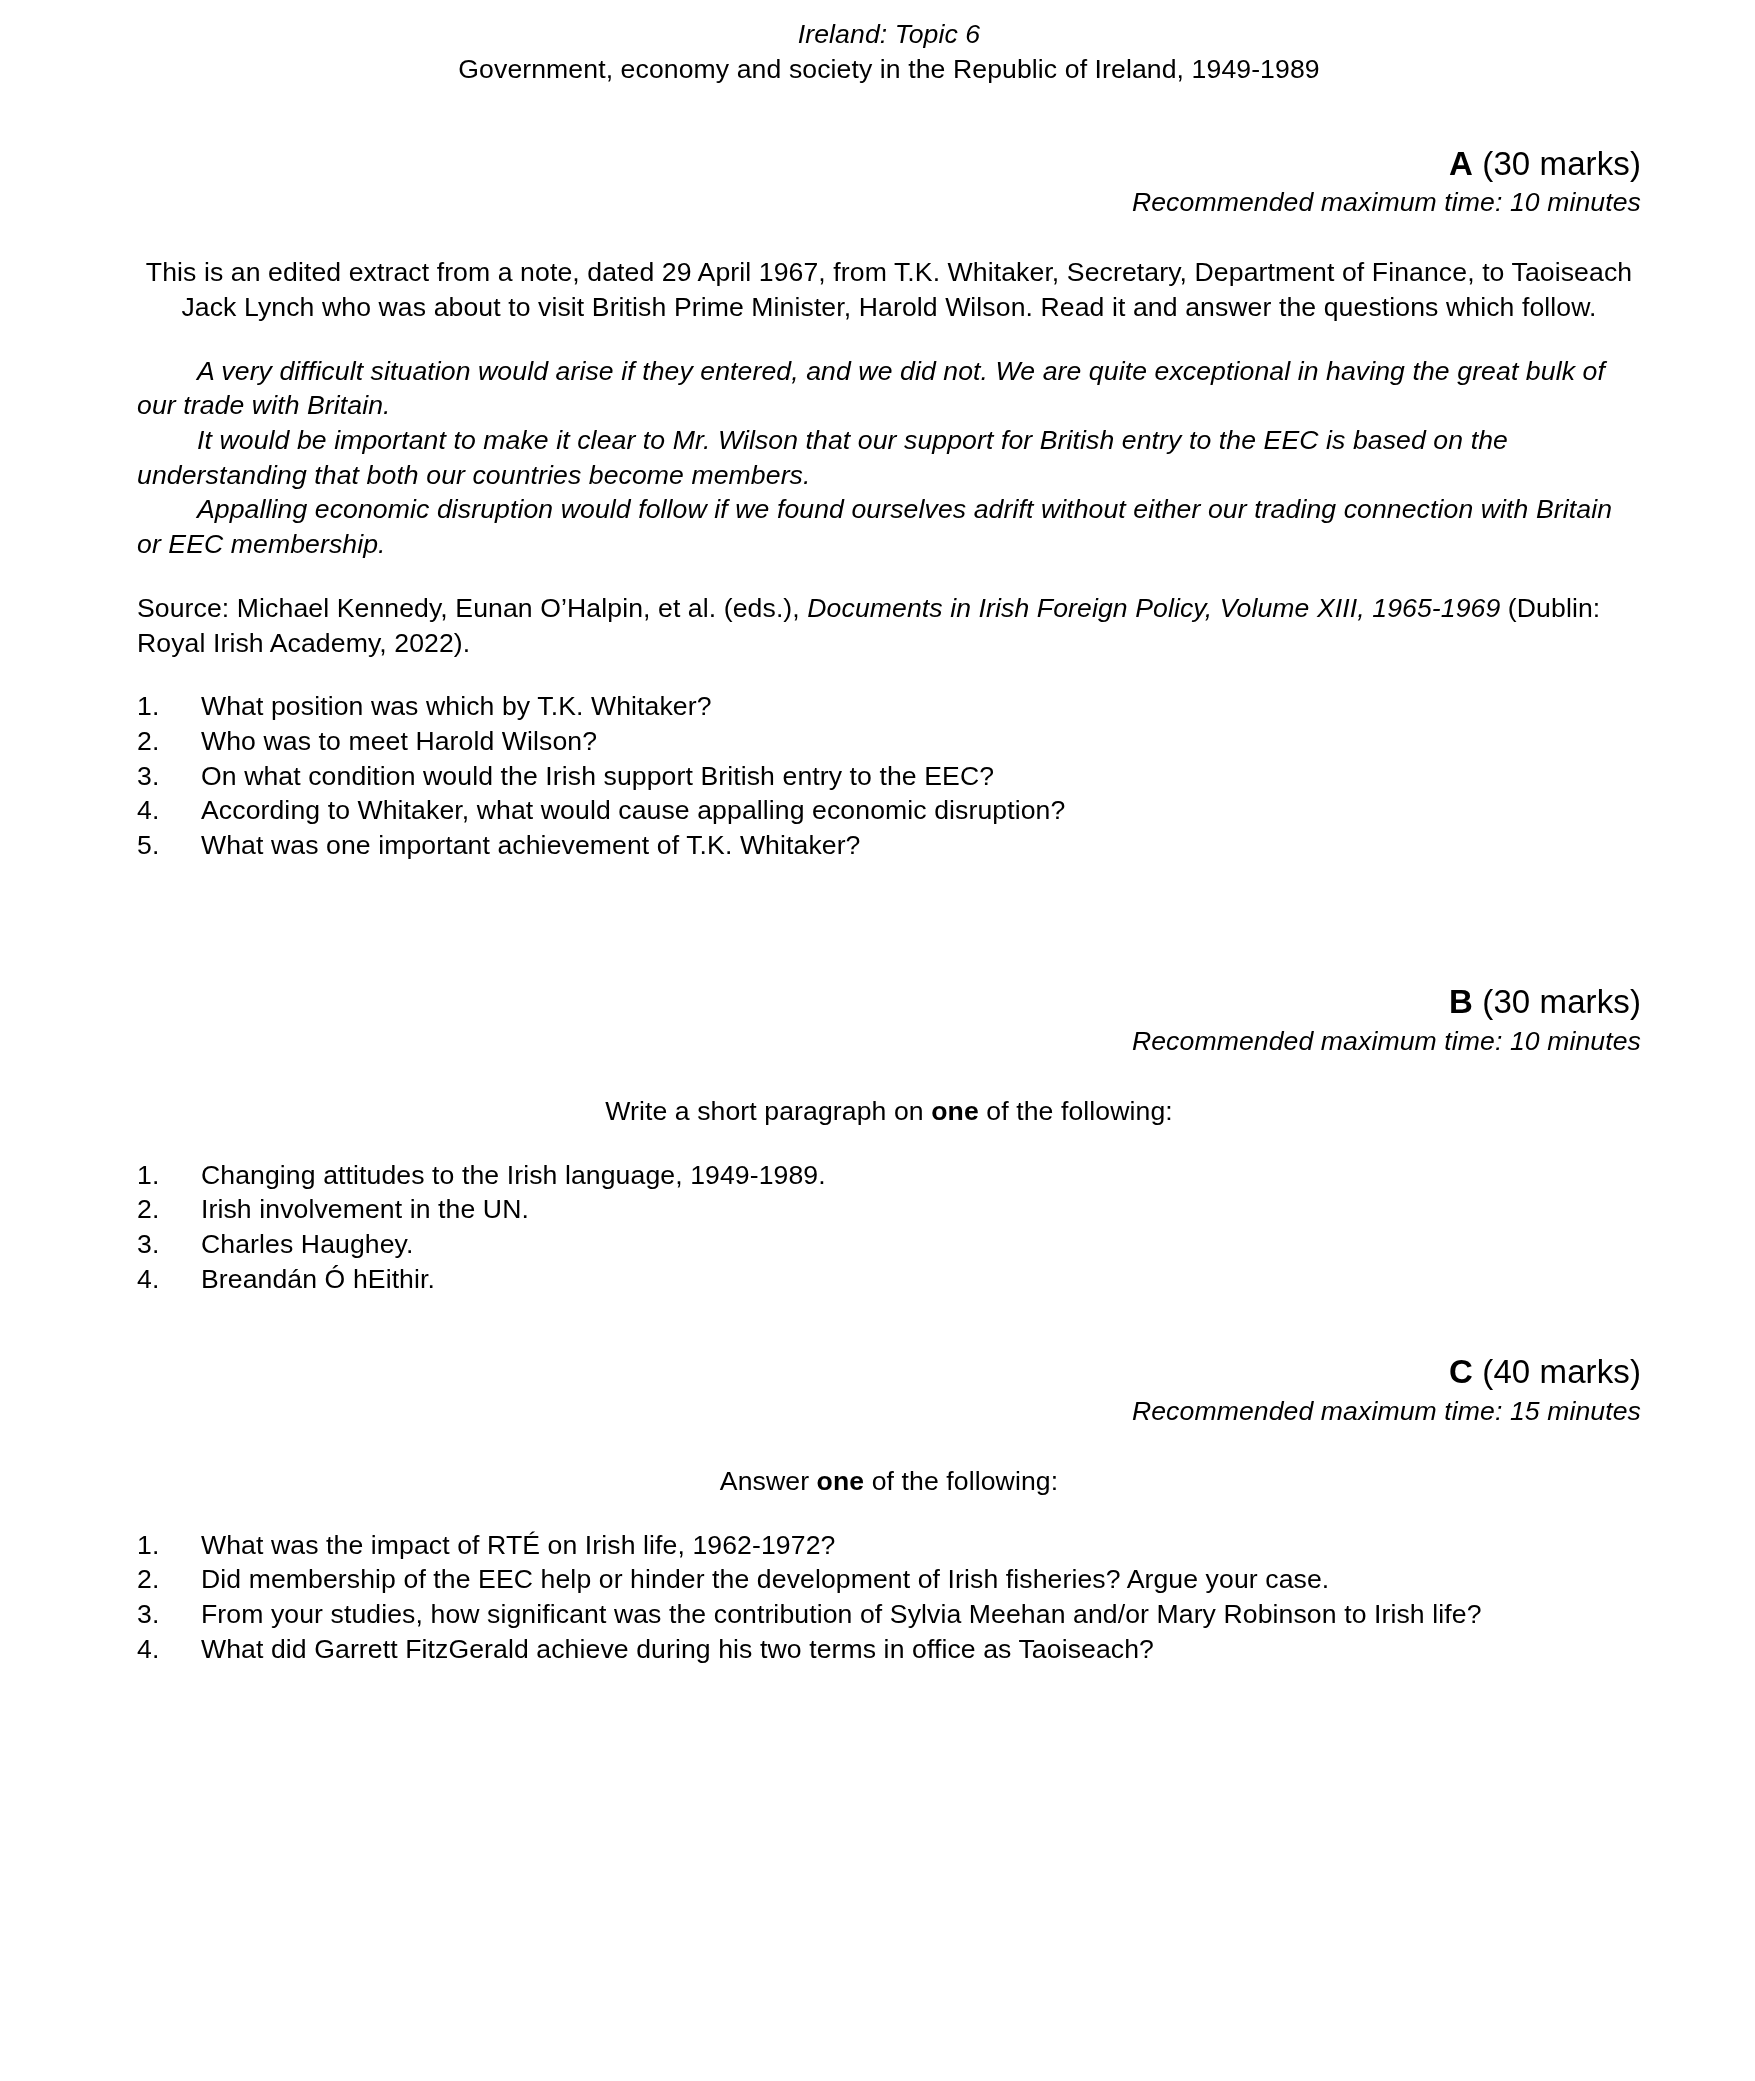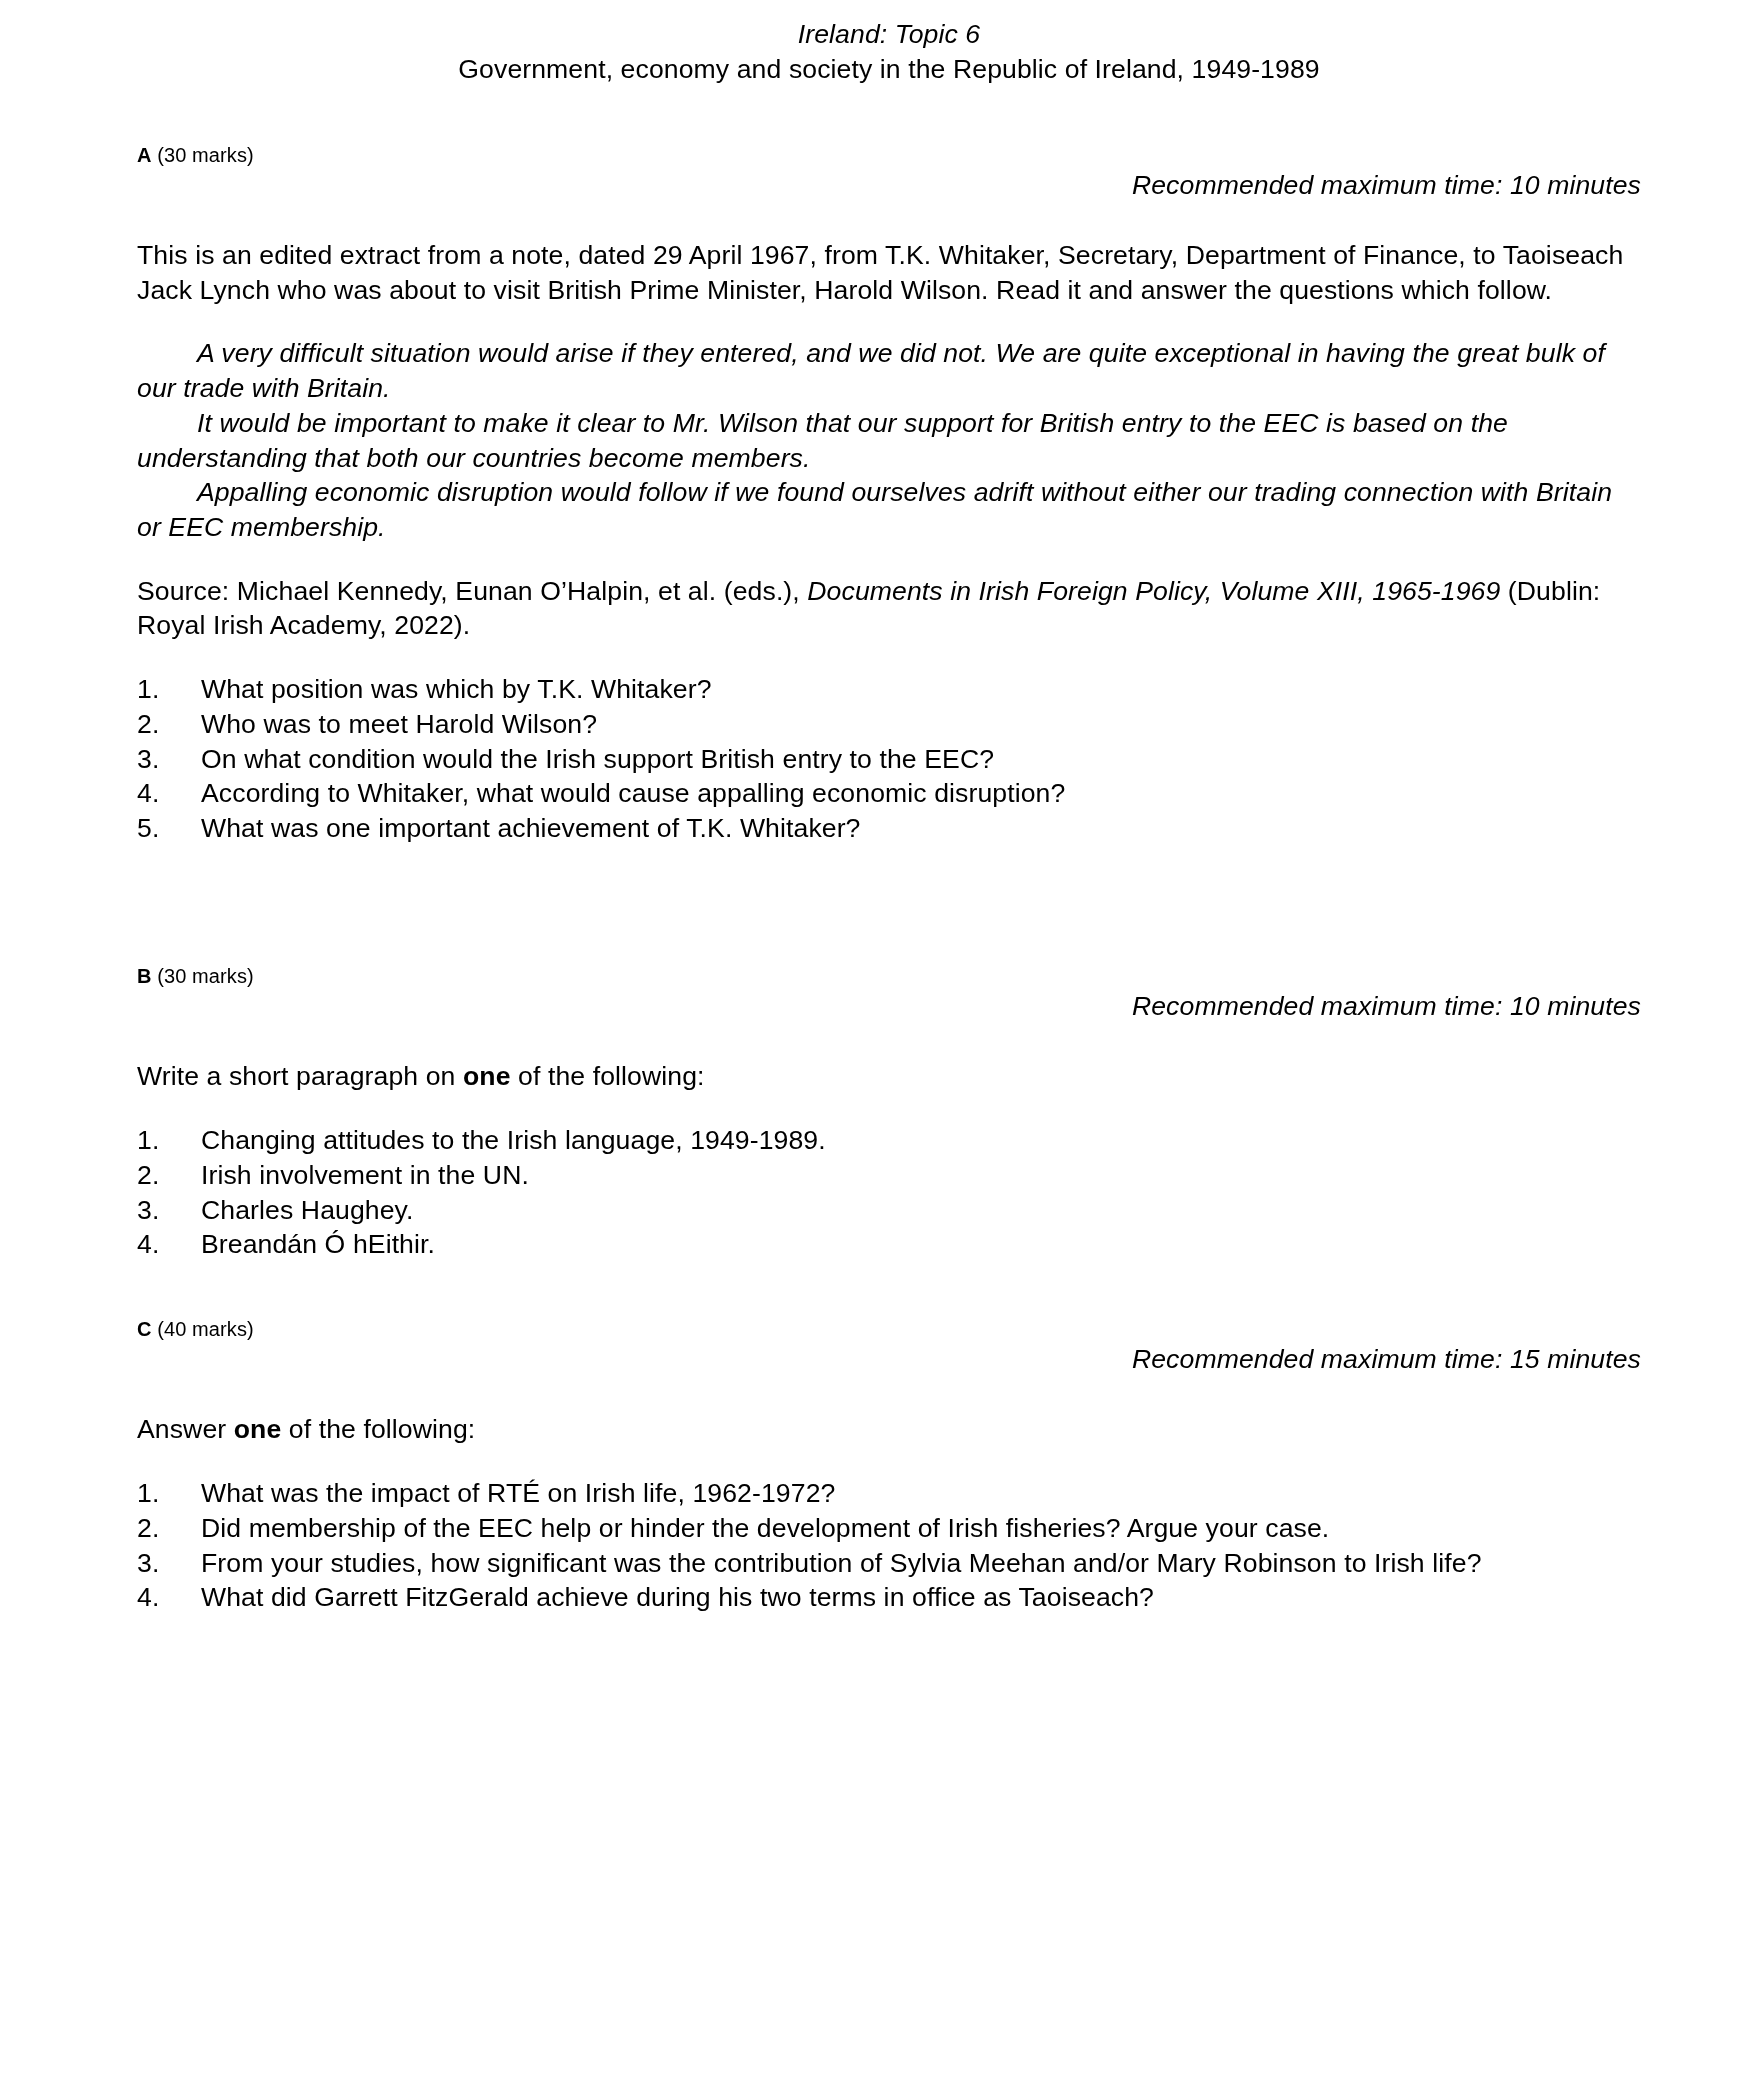--- a/index.html
+++ b/index.html
@@ -35,37 +35,37 @@
     font-size: 26.6px;
     line-height: 1.32;
   }
   .title-main {
     font-weight: normal;
     font-size: 26.6px;
     line-height: 1.32;
   }
 
   .section-head {
-    text-align: left;
-    font-size: 20px;
+    text-align: right;
+    font-size: 33px;
     line-height: 1.32;
   }
   .section-head .letter { font-weight: bold; }
   .section-time {
     text-align: right;
     font-style: italic;
     font-size: 26.6px;
     line-height: 1.32;
   }
 
   
   .para {
     font-size: 26.6px;
     line-height: 1.305;
-    text-align: left;
+    text-align: center;
   }
   .extract {
     font-style: italic;
     font-size: 26.6px;
     line-height: 1.305;
   }
   .extract .ind { display: inline-block; width: 60px; }
   .source {
     font-size: 26.6px;
     line-height: 1.305;

